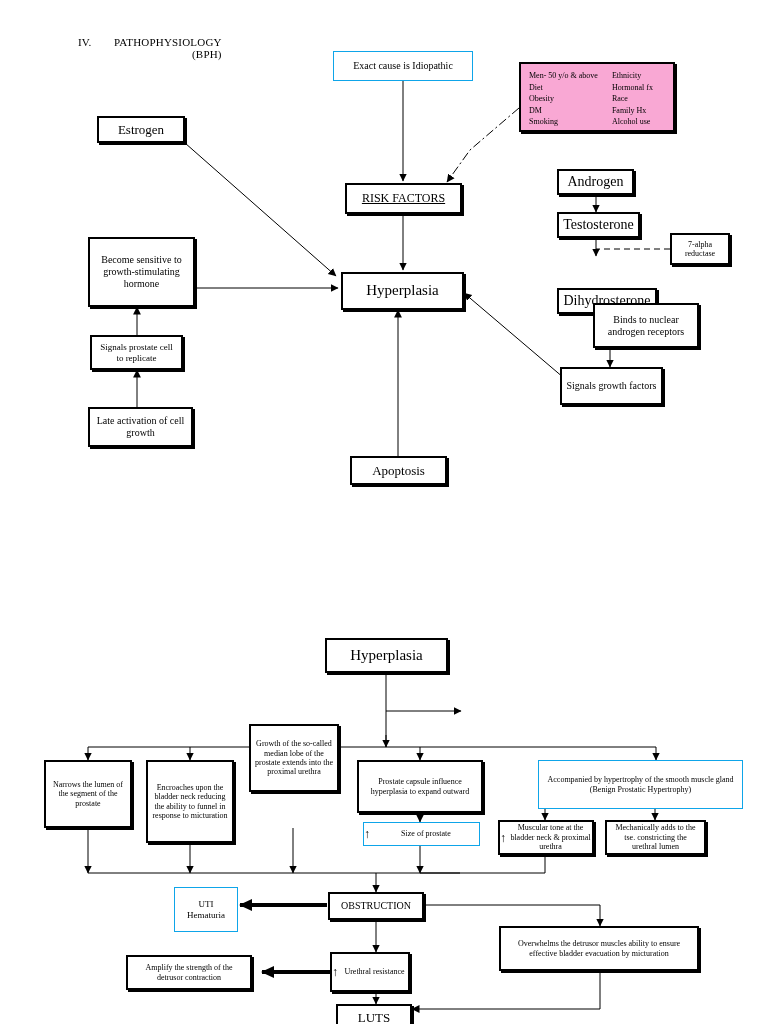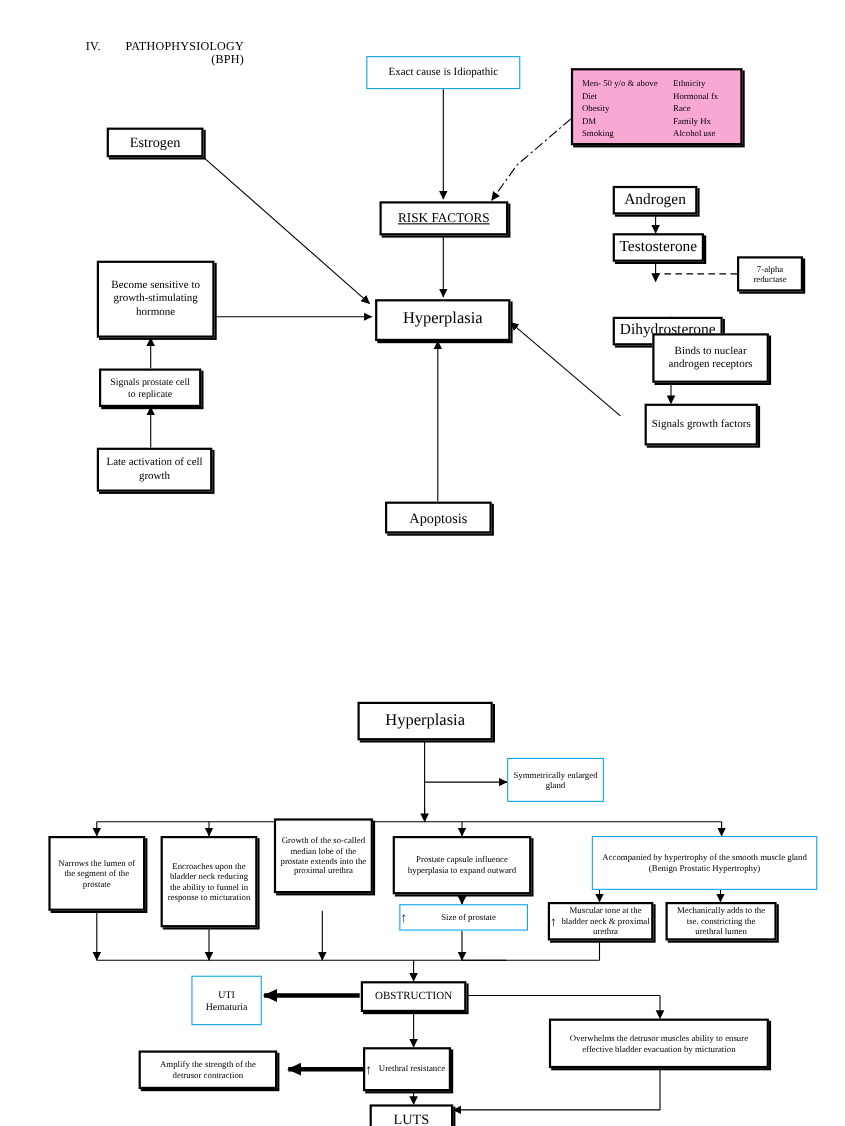--- a/index.html
+++ b/index.html
@@ -176,31 +176,30 @@
   <div class="node thick t11 pad" style="left:557px;top:169px;width:77px;height:26px;">Androgen</div>
 
   <div class="node thick t11 pad" style="left:557px;top:212px;width:83px;height:26px;">Testosterone</div>
 
   <div class="node thick t11 pad" style="left:557px;top:256px;width:100px;height:26px;margin-top:32px;">Dihydrosterone</div>
 
   <div class="node thick t8 pad" style="left:670px;top:233px;width:60px;height:32px;">7-alpha reductase</div>
 
   <div class="node thick t10 pad" style="left:557px;top:303px;width:106px;height:45px;margin-left:36px;">Binds to nuclear androgen receptors</div>
 
-  <div class="node thick t10 pad" style="left:586px;top:367px;width:103px;height:38px;">Signals growth factors</div>
+  <div class="node thick t10 pad" style="left:560px;top:367px;width:103px;height:38px;">Signals growth factors</div>
 
   <div class="node thick t15 pad" style="left:325px;top:638px;width:123px;height:35px;">Hyperplasia</div>
 
-  <div class="node thin t8 pad" style="left:461px;top:689px;width:88px;height:40px;">Symmetrically enlarged gland</div>
 
   <div class="node thick t8 pad" style="left:146px;top:760px;width:88px;height:83px;">Encroaches upon the bladder neck reducing the ability to funnel in response to micturation</div>
 
   <div class="node thick t8 pad" style="left:44px;top:760px;width:88px;height:68px;">Narrows the lumen of the segment of the prostate</div>
 
-  <div class="node thick t8 pad" style="left:249px;top:744px;width:90px;height:68px;">Growth of the so-called median lobe of the prostate extends into the proximal urethra</div>
+  <div class="node thick t8 pad" style="left:249px;top:724px;width:90px;height:68px;">Growth of the so-called median lobe of the prostate extends into the proximal urethra</div>
 
   <div class="node thick t8 pad" style="left:357px;top:760px;width:126px;height:53px;">Prostate capsule influence hyperplasia to expand outward</div>
 
   <div class="node thin t8" style="left:363px;top:822px;width:117px;height:24px;">
     <span class="inlinewrap">
       <span class="arrowglyph">↑</span>
       <span class="lbl">Size of prostate</span>
     </span>
   </div>
 

